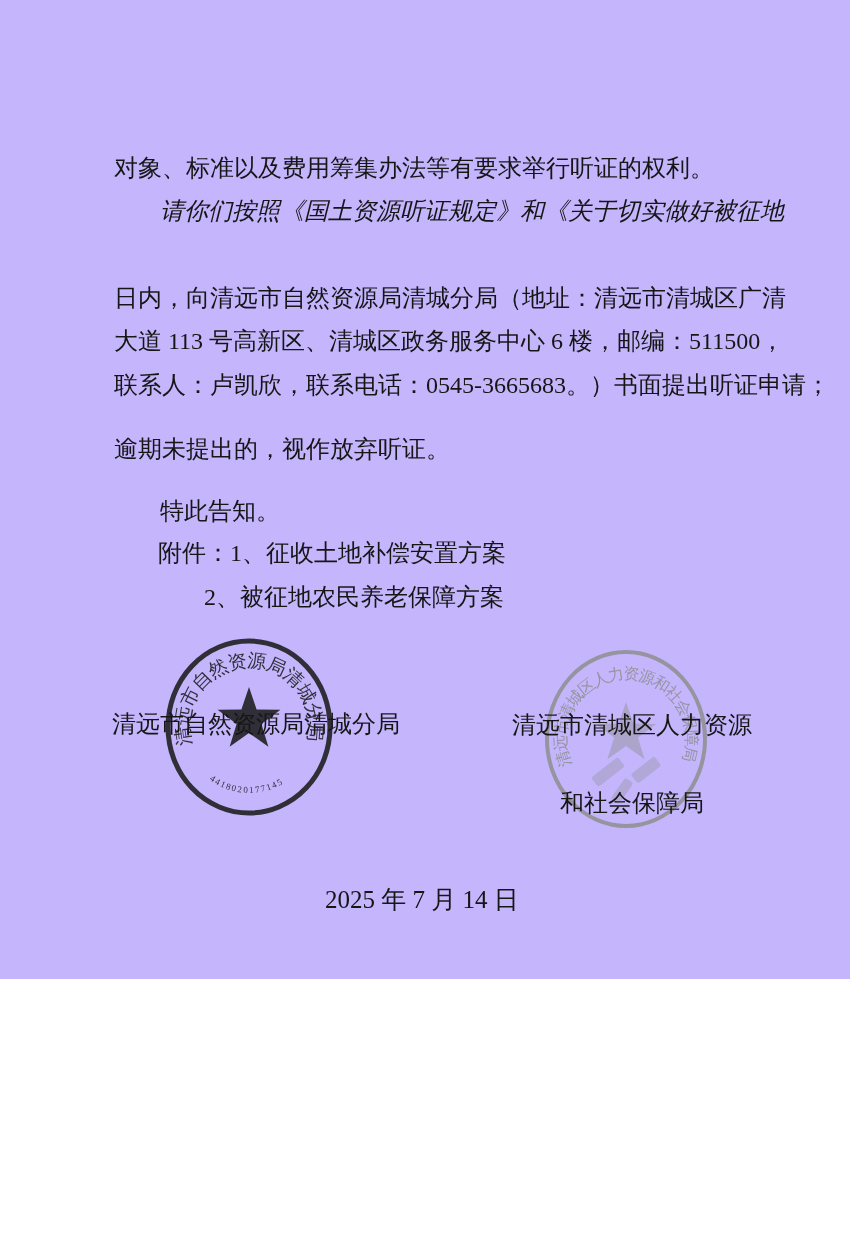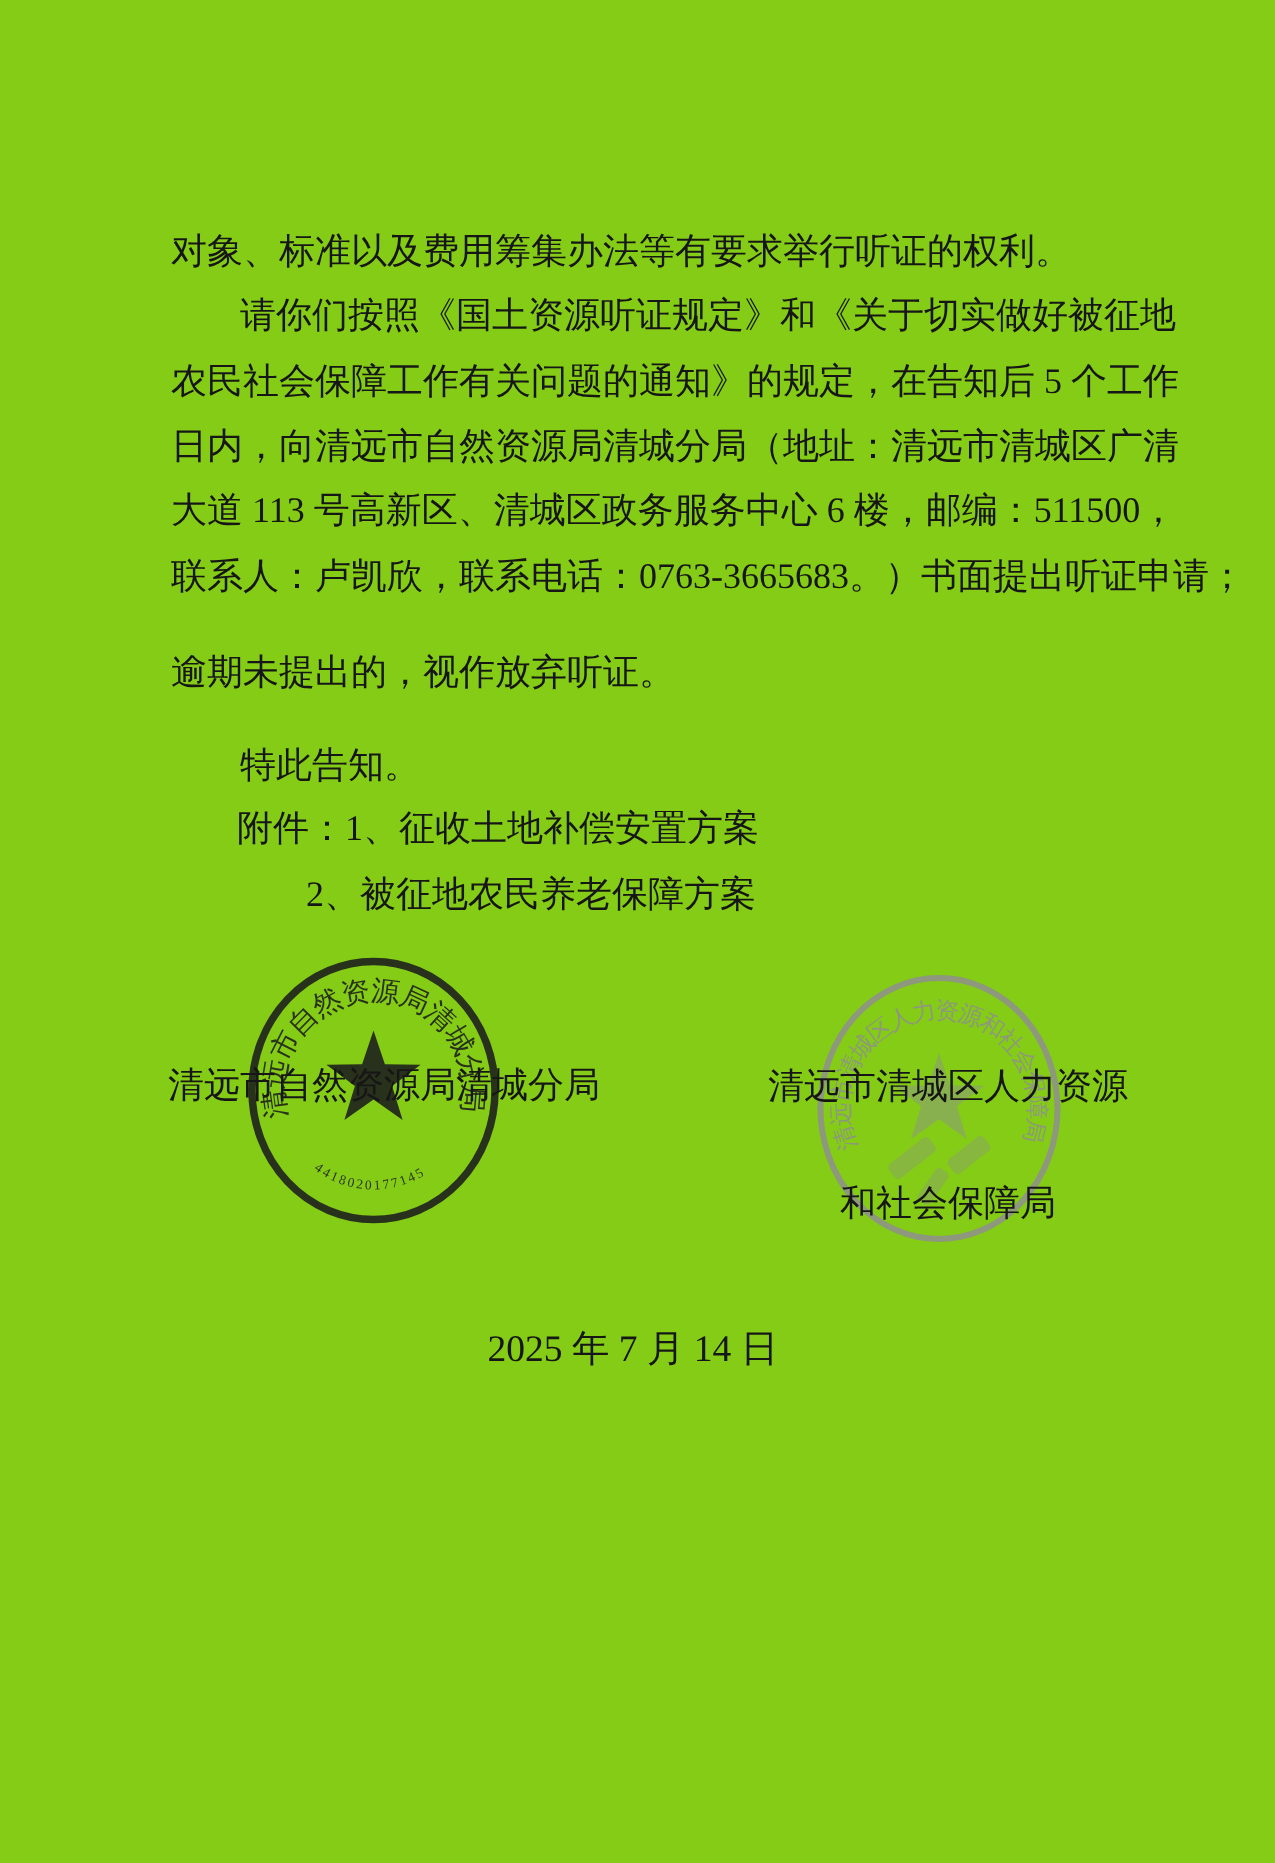--- a/index.html
+++ b/index.html
@@ -3,36 +3,36 @@
 <meta charset="utf-8">
 <style>
   html, body {
     margin: 0;
     padding: 0;
     background: #ffffff;
   }
   .page {
     position: relative;
     width: 850px;
-    height: 1242px;
-    background: #84cc16;
+    height: 979px;
+    background: #c4b5fd;
     overflow: hidden;
     font-family: "Liberation Serif", "DejaVu Serif", serif;
     color: #141414;
   }
   .tline {
     position: absolute;
     font-size: 24px;
     line-height: 30px;
     white-space: nowrap;
     color: #161616;
   }
   
   .bl0 { left: 114px; top: 153px; }
-  .bl1 { left: 160px; top: 196px; }
+  .bl1 { left: 160px; top: 196px; font-style: italic; }
   .bl2 { left: 114px; top: 240px; }
   .bl3 { left: 114px; top: 283px; font-family: Liberation Serif, serif; }
   .bl4 { left: 114px; top: 326px; }
   .bl5 { left: 114px; top: 370px; }
   .bl6 { left: 114px; top: 434px; }
   .bl7 { left: 160px; top: 456px; margin-top: 40px; }
   
   .at0 { left: 158px; top: 538px; }
   .at1 { left: 204px; top: 582px; }
   
@@ -61,24 +61,23 @@
     font-family: "Liberation Serif", "DejaVu Serif", serif;
   }
 </style>
 </head>
 <body>
 
 <div class="page">
 
   <div class="tline bl0">对象、标准以及费用筹集办法等有要求举行听证的权利。</div>
   <div class="tline bl1">请你们按照《国土资源听证规定》和《关于切实做好被征地</div>
-  <div class="tline bl2">农民社会保障工作有关问题的通知》的规定，在告知后 5 个工作</div>
   <div class="tline bl3">日内，向清远市自然资源局清城分局（地址：清远市清城区广清</div>
   <div class="tline bl4">大道 113 号高新区、清城区政务服务中心 6 楼，邮编：511500，</div>
-  <div class="tline bl5">联系人：卢凯欣，联系电话：0763-3665683。）书面提出听证申请；</div>
+  <div class="tline bl5">联系人：卢凯欣，联系电话：0545-3665683。）书面提出听证申请；</div>
   <div class="tline bl6">逾期未提出的，视作放弃听证。</div>
   <div class="tline bl7">特此告知。</div>
 
   <div class="tline at0">附件：1、征收土地补偿安置方案</div>
   <div class="tline at1">2、被征地农民养老保障方案</div>
 
   <svg class="seal seal-left" viewBox="0 0 172 182">
     <defs>
       <path id="arcL" d="M 28.6,108.5 A 60,60 0 1 1 143.4,108.5" fill="none"></path>
       <path id="arcLcode" d="M 46.3,143.7 A 66,66 0 0 0 125.7,143.7" fill="none"></path>

